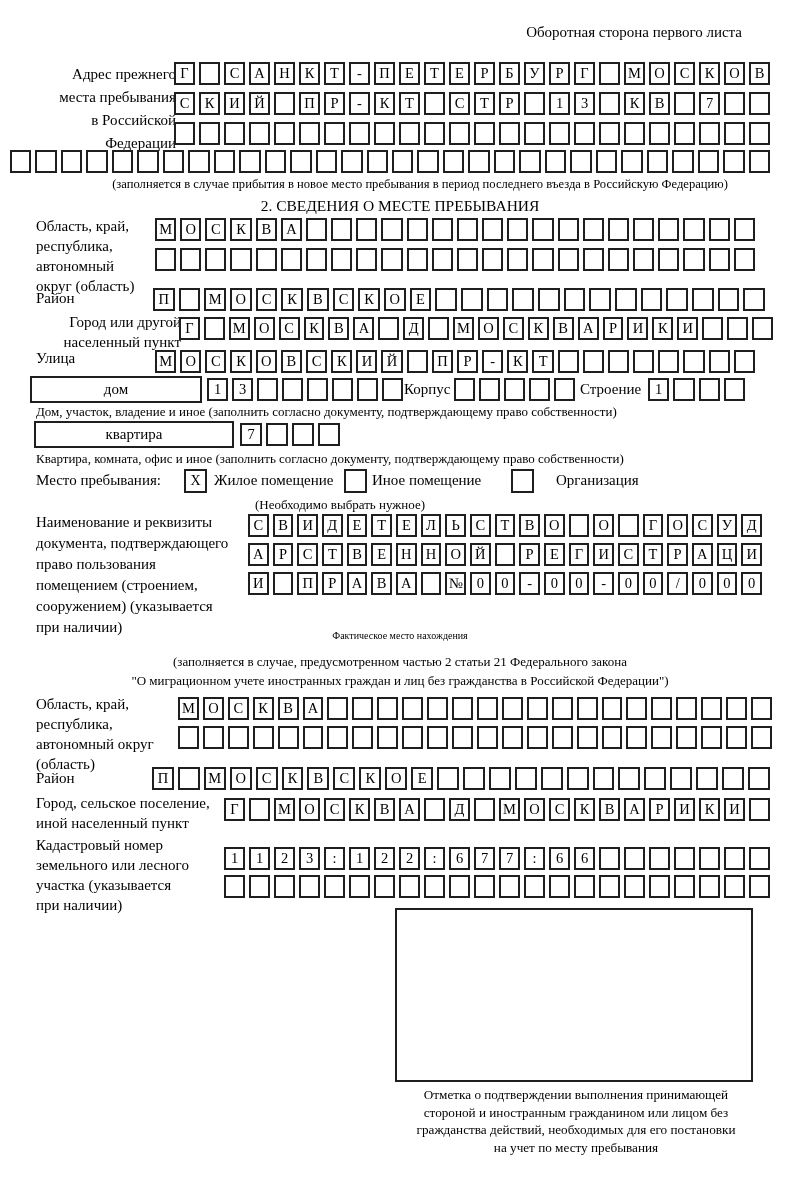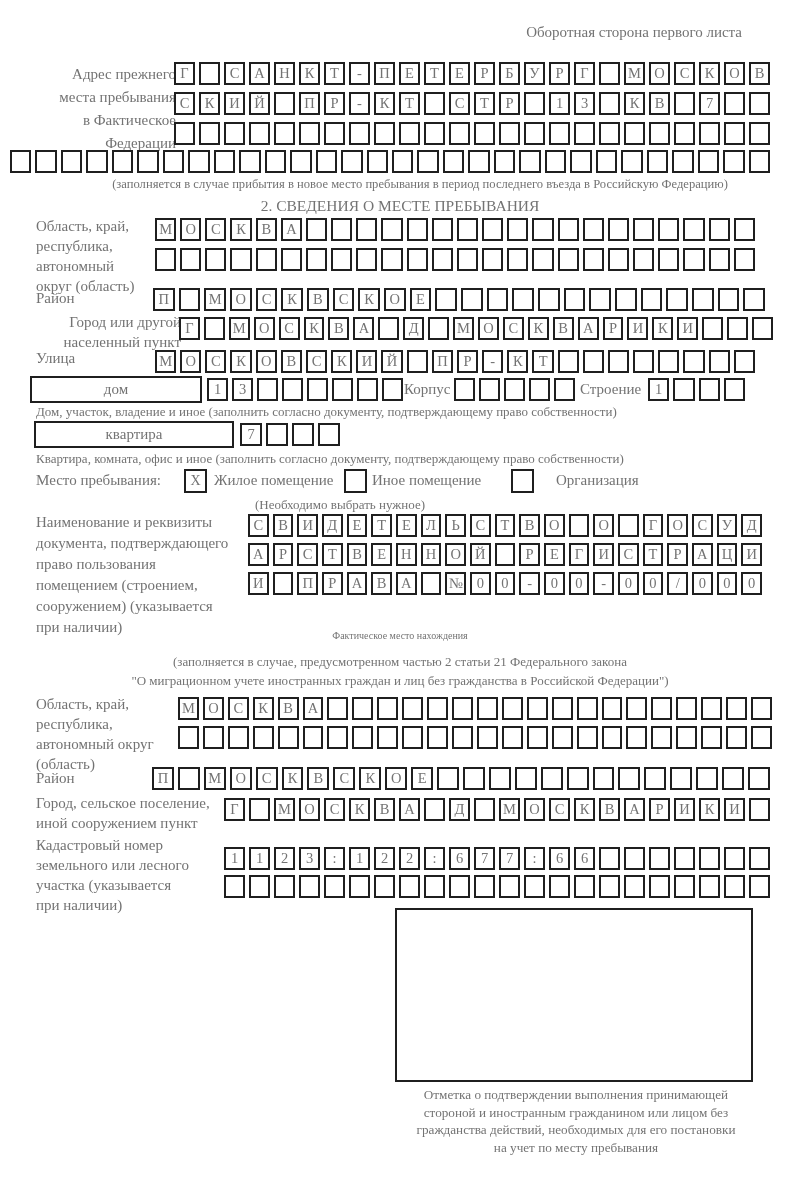--- a/index.html
+++ b/index.html
@@ -1,17 +1,17 @@
 <!DOCTYPE html>
 <html><head>
 <meta charset="utf-8">
 <style>
   html,body{margin:0;padding:0;background:#fff;}
   .page{position:relative;width:800px;height:1180px;background:#fff;overflow:hidden;
-        font-family:"Liberation Serif","DejaVu Serif",serif;color:#737373;}
+        font-family:"Liberation Serif","DejaVu Serif",serif;color:#000000;}
   .abs{position:absolute;}
   .cells{display:grid;gap:4px;height:23px;}
   .cell{border:2px solid #1f1f1f;box-sizing:border-box;background:#fff;
         display:flex;align-items:center;justify-content:center;
         font-size:14.5px;line-height:1;font-family:"Liberation Serif",serif;}
   .label{font-size:15px;}
   .lines20 div{line-height:20px;}
   .lines21 div{line-height:21px;}
   .lines23 div{line-height:23px;text-align:right;}
   .caption{font-size:13px;}
@@ -28,21 +28,21 @@
 </head>
 <body>
 
 <div class="page">
 
   <div class="abs label" style="top:24px;left:0;width:742px;text-align:right;">Оборотная сторона первого листа</div>
 
   <div class="abs label lines23" style="top:63px;left:36px;width:140px;">
       <div>Адрес прежнего</div>
       <div>места пребывания</div>
-      <div>в Фактическое</div>
+      <div>в Российской</div>
       <div>Федерации</div>
     </div>
   <div class="abs cells" style="top: 62px; left: 174px; width: 596px; grid-template-columns: repeat(24, 1fr);">
       <div class="cell">Г</div>
       <div class="cell"></div>
       <div class="cell">С</div>
       <div class="cell">А</div>
       <div class="cell">Н</div>
       <div class="cell">К</div>
       <div class="cell">Т</div>
@@ -508,21 +508,21 @@
       <div class="cell"></div>
       <div class="cell"></div>
       <div class="cell"></div>
       <div class="cell"></div>
       <div class="cell"></div>
       <div class="cell"></div>
     </div>
 
   <div class="abs label lines20" style="top:793px;left:36px;width:190px;">
       <div>Город, сельское поселение,</div>
-      <div>иной сооружением пункт</div>
+      <div>иной населенный пункт</div>
     </div>
   <div class="abs cells" style="top: 798px; left: 224px; width: 546px; grid-template-columns: repeat(22, 1fr);">
       <div class="cell">Г</div>
       <div class="cell"></div>
       <div class="cell">М</div>
       <div class="cell">О</div>
       <div class="cell">С</div>
       <div class="cell">К</div>
       <div class="cell">В</div>
       <div class="cell">А</div>

